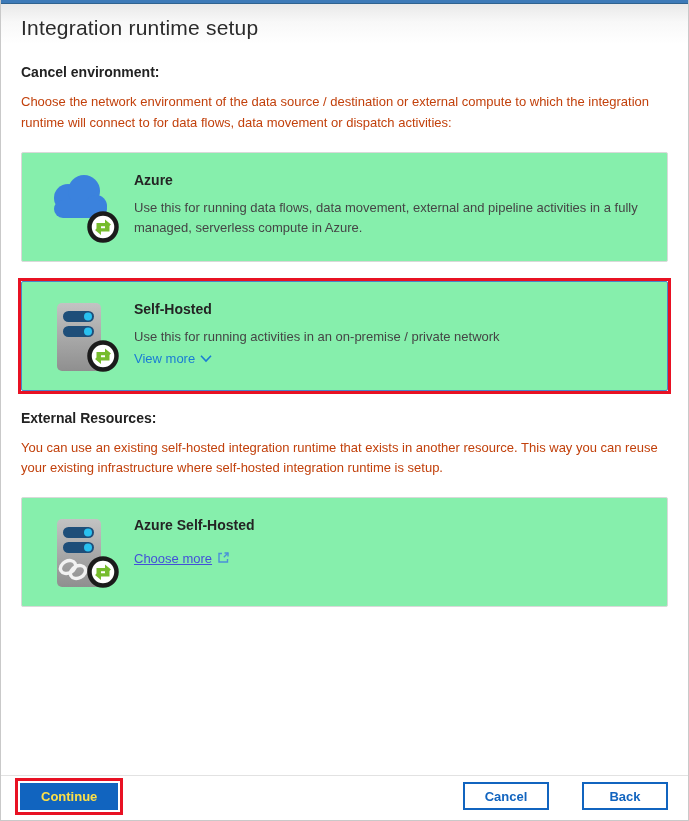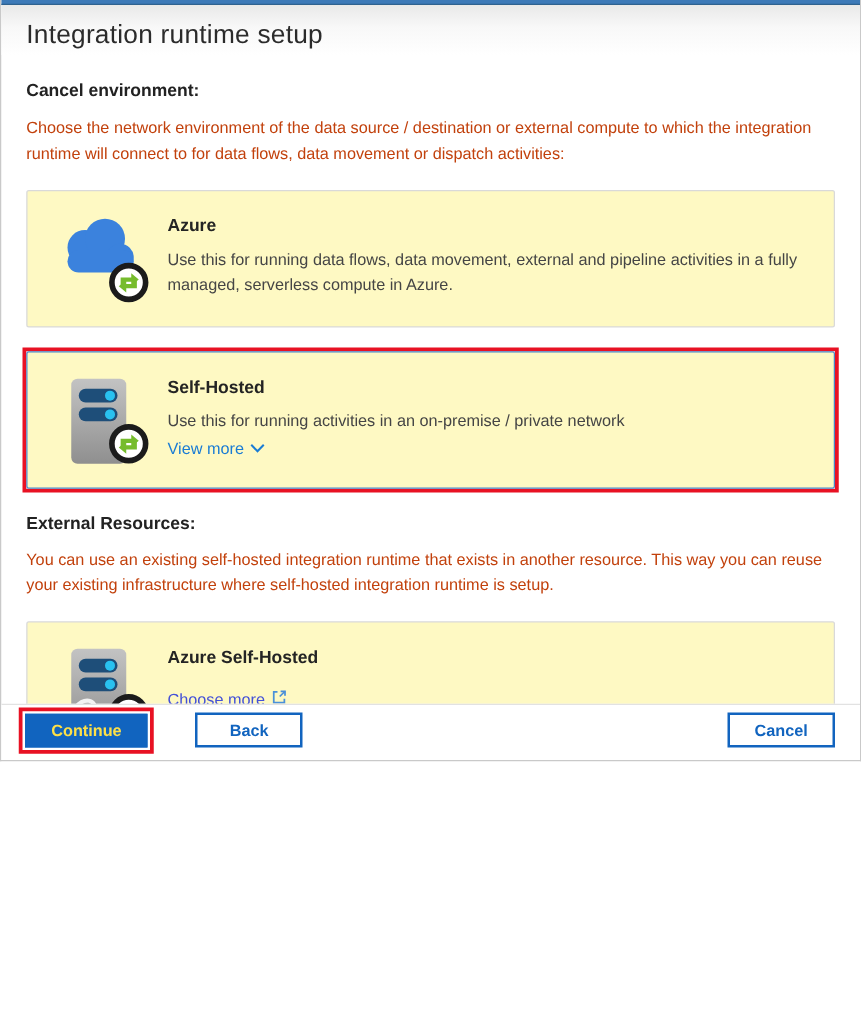--- a/index.html
+++ b/index.html
@@ -4,21 +4,21 @@
 <style>
   * { box-sizing: border-box; margin: 0; padding: 0; }
   html,body { background:#fff; }
   body {
     font-family: "Liberation Sans", "DejaVu Sans", sans-serif;
     width: 689px; height: 821px;
     color:#333;
   }
   .window {
     position: relative;
-    width: 689px; height: 609px;
+    width: 689px; height: 821px;
     background: #fff;
     border-left: 1px solid #c9c9c9;
     border-right: 1px solid #c9c9c9;
     border-bottom: 1px solid #c9c9c9;
     overflow: hidden;
   }
   .topbar {
     height: 4px;
     background: #3d7ab8;
     border-bottom: 1px solid #2f628f;
@@ -40,21 +40,21 @@
     color: #222;
     margin: 16px 0 12px 0;
   }
   .section-desc {
     font-size: 13px;
     color: #c2410c;
     line-height: 1.6;
     margin: 0 0 18px 0;
   }
   .card {
-    background: #fef9c3;
+    background: #86efac;
     border: 1px solid #d9d9d9;
     border-radius: 2px;
     display: flex;
     align-items: flex-start;
     padding: 17px 16px 15px 22px;
     gap: 20px;
   }
   .card.azure { min-height: 106px; margin-bottom: 16px; }
   .card.linked { min-height: 96px; }
   .red-outline-card {
@@ -84,21 +84,21 @@
     margin-bottom: 10px;
   }
   .card-desc {
     font-size: 13px;
     color: #454545;
     line-height: 1.55;
     max-width: 540px;
   }
   .inline-link {
     display: inline-flex;
-    align-items: flex-end;
+    align-items: flex-start;
     gap: 5px;
     font-size: 13px;
     color: #1a7cd4;
     text-decoration: none;
     margin-top: 4px;
     cursor: pointer;
   }
   .inline-link.underlined {
     color: #4350d8;
     text-decoration: underline;
@@ -266,16 +266,16 @@
       </div>
     </div>
 
     <div class="spacer-block"></div>
   </div>
 
   <div class="footer">
     <span class="red-outline-btn">
       <button class="btn-primary">Continue</button>
     </span>
+    <button class="btn-secondary btn-cancel">Cancel</button>
     <button class="btn-secondary btn-back">Back</button>
-    <button class="btn-secondary btn-cancel">Cancel</button>
   </div>
 </div>
 
 </body></html>

